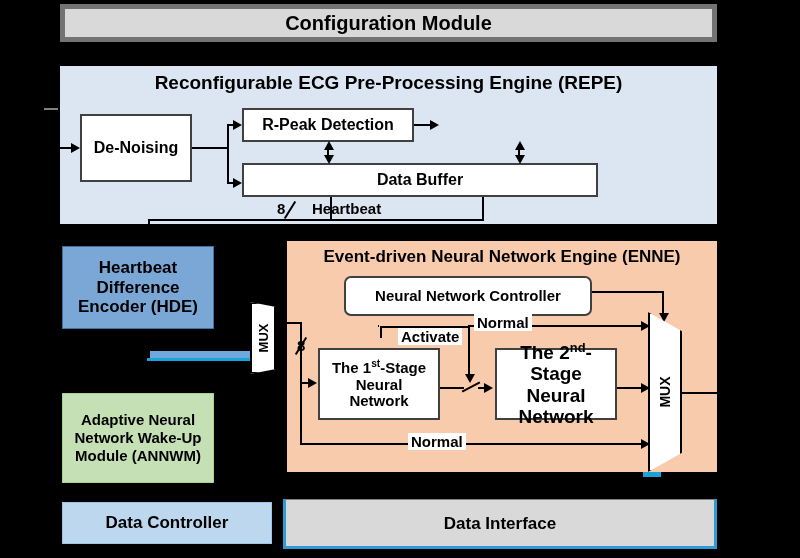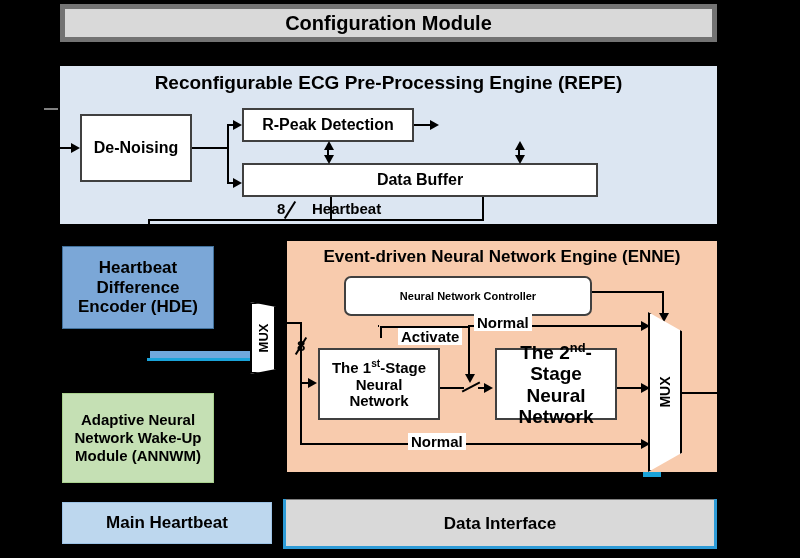--- a/index.html
+++ b/index.html
@@ -73,21 +73,21 @@
   }
   .b-annwm {
     left: 62px; top: 393px; width: 152px; height: 90px;
     background: #c5e0b4; border: 1px solid #a9d18e;
     display: flex; align-items: center; justify-content: center;
     text-align: center; font-size: 15px; font-weight: bold; line-height: 1.18;
   }
 
   
   .b-nnc   { left: 344px; top: 276px; width: 248px; height: 40px;
-             font-size: 11px; border-radius: 7px; }
+             font-size: 15px; border-radius: 7px; }
   .b-nn1   { left: 318px; top: 348px; width: 122px; height: 72px;
              font-size: 15px; }
   .b-nn2   { left: 495px; top: 348px; width: 122px; height: 72px;
              font-size: 19px; }
 
   
   .b-main {
     left: 62px; top: 502px; width: 210px; height: 42px;
     background: #bdd7ee; border: 1px solid #9dc3e6;
     display: flex; align-items: center; justify-content: center;
@@ -334,21 +334,21 @@
     <div style="text-align:center;">R</div>
   </div>
   <div class="abs out-label" style="left:686px; top:396px; width:60px; text-align:left;font-style:italic;">
     <div>Sta</div>
     <div>5 C</div>
   </div>
 
   <div class="abs blue-arrow-art2" style="left:643px; top:472px; width:18px; height:5px;"></div>
 
   <div class="abs b-main">
-    <span>Main Heartbeat</span>
+    <span>Data Controller</span>
   </div>
 
   <div class="abs b-datai-wrap">
     <div class="abs b-datai">
       <span>Data Interface</span>
     </div>
     <div class="sel-line" style="left:0px; top:0px; width:3px; height:50px;"></div>
     <div class="sel-line" style="left:431px; top:0px; width:3px; height:50px;"></div>
     <div class="sel-line" style="left:0px; top:47px; width:434px; height:3px;"></div>
   </div>

